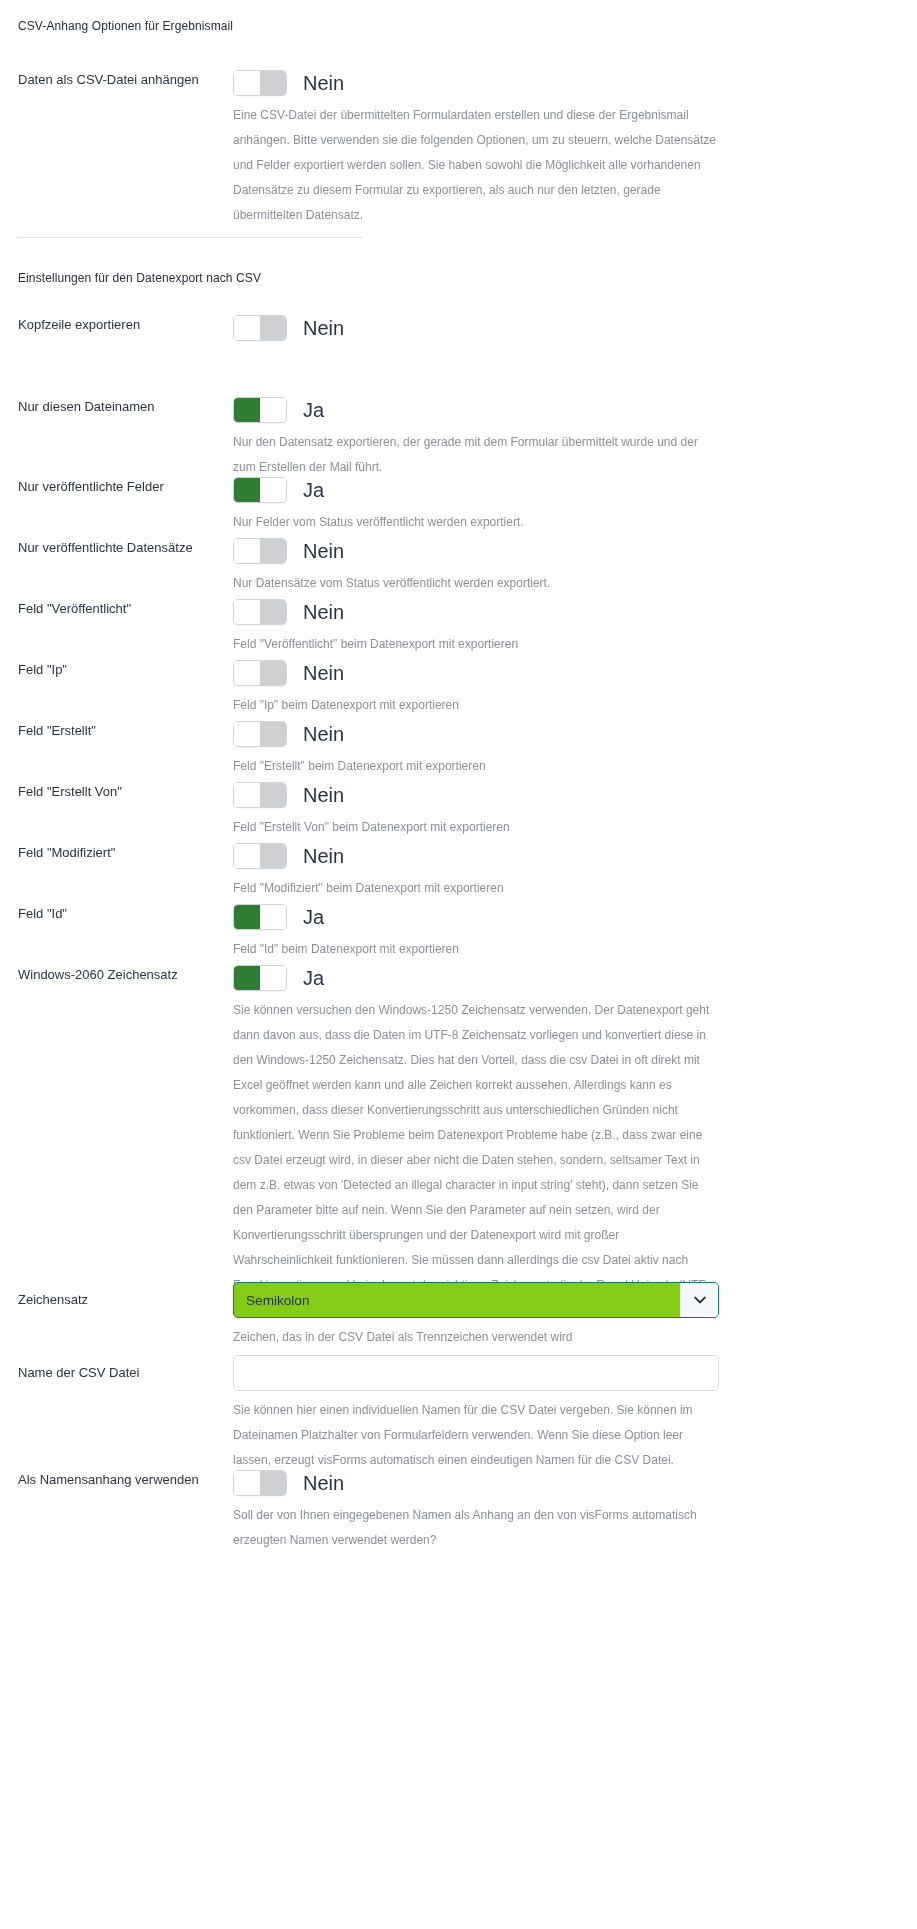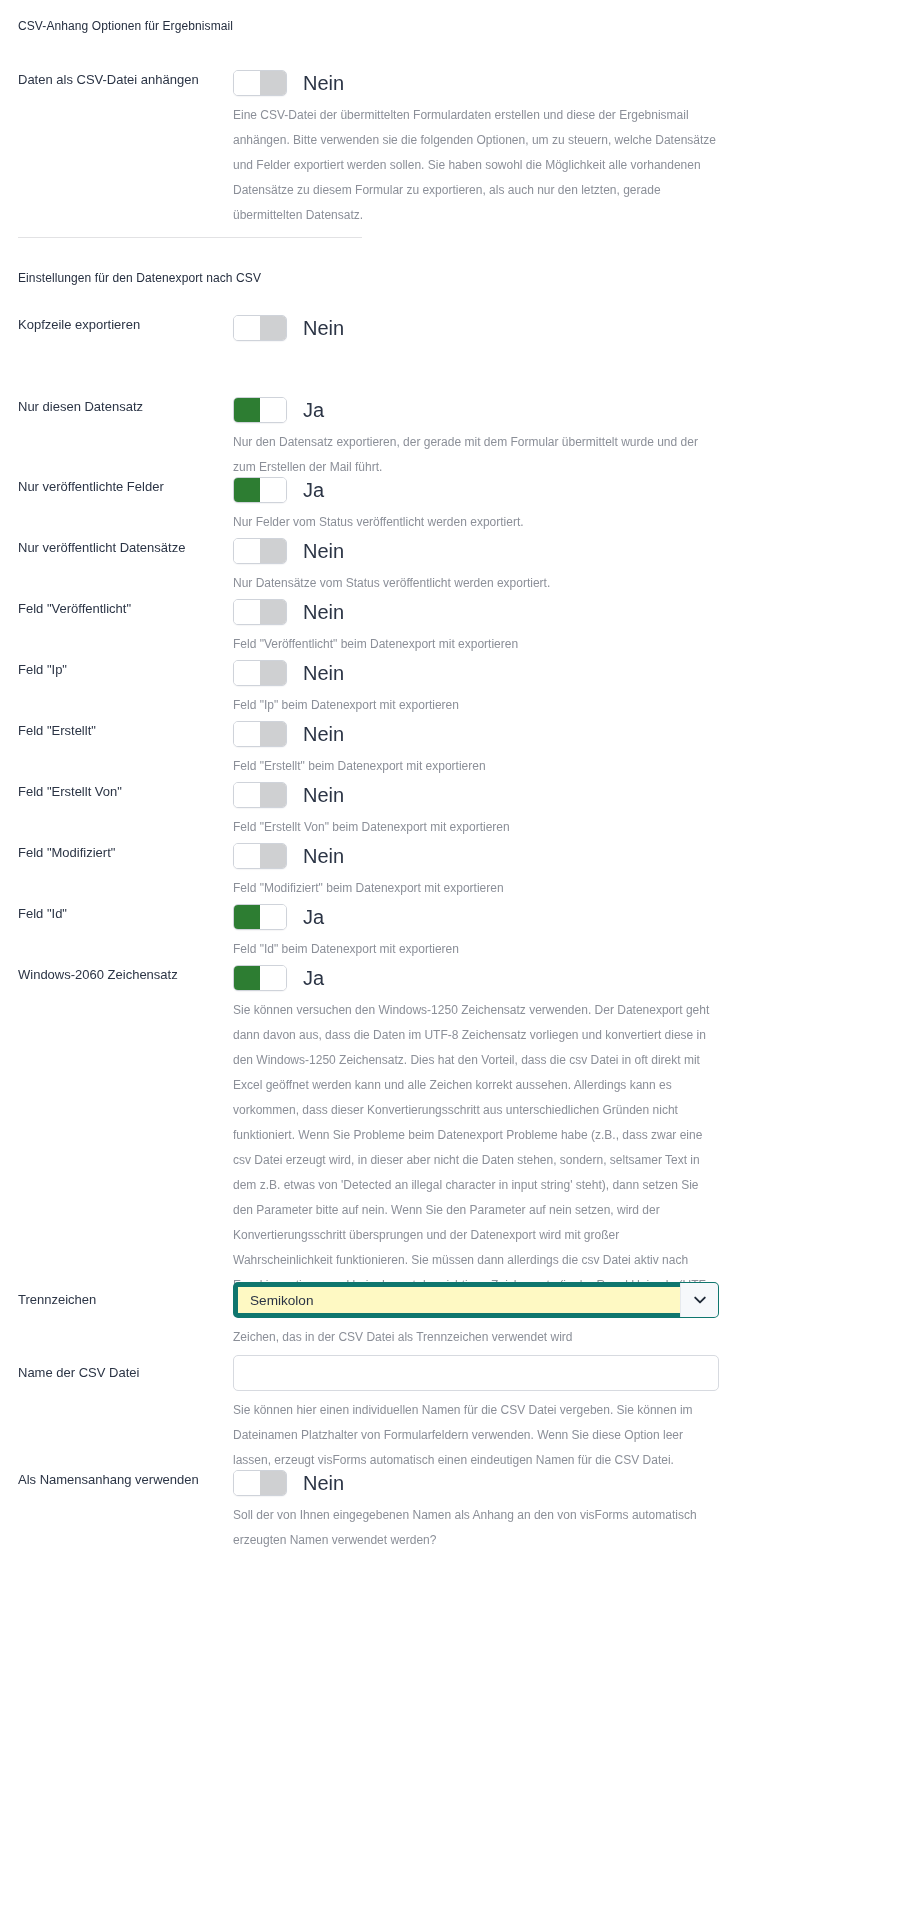--- a/index.html
+++ b/index.html
@@ -128,22 +128,22 @@
   select.styled {
     -webkit-appearance: none;
     -moz-appearance: none;
     appearance: none;
     width: 486px;
     height: 36px;
     padding: 0 44px 0 12px;
     font-family: "Liberation Sans", "DejaVu Sans", sans-serif;
     font-size: 13.6px;
     color: #2b3445;
-    background: #fef9c3;
-    border: 5px solid #0f766e;
+    background: #84cc16;
+    border: 1px solid #0f766e;
     border-radius: 5px;
     outline: none;
     cursor: pointer;
   }
   .select-btn {
     position: absolute;
     right: 1px;
     top: 1px;
     width: 38px;
     height: 34px;
@@ -203,21 +203,21 @@
         <div class="toggle off">
           <span class="half left"></span>
           <span class="half right"></span>
         </div>
         <span class="toggle-state">Nein</span>
       </div>
     </div>
   </div>
 
   <div class="row" style="top:397px;">
-    <div class="row-label">Nur diesen Datensatz</div>
+    <div class="row-label">Nur diesen Dateinamen</div>
     <div class="row-control">
       <div class="toggle-line">
         <div class="toggle on">
           <span class="half left"></span>
           <span class="half right"></span>
         </div>
         <span class="toggle-state">Ja</span>
       </div>
       <div class="desc">Nur den Datensatz exportieren, der gerade mit dem Formular übermittelt wurde und der zum Erstellen der Mail führt.</div>
     </div>
@@ -231,21 +231,21 @@
           <span class="half left"></span>
           <span class="half right"></span>
         </div>
         <span class="toggle-state">Ja</span>
       </div>
       <div class="desc">Nur Felder vom Status veröffentlicht werden exportiert.</div>
     </div>
   </div>
 
   <div class="row" style="top:538px;">
-    <div class="row-label">Nur veröffentlicht Datensätze</div>
+    <div class="row-label">Nur veröffentlichte Datensätze</div>
     <div class="row-control">
       <div class="toggle-line">
         <div class="toggle off">
           <span class="half left"></span>
           <span class="half right"></span>
         </div>
         <span class="toggle-state">Nein</span>
       </div>
       <div class="desc">Nur Datensätze vom Status veröffentlicht werden exportiert.</div>
     </div>
@@ -343,21 +343,21 @@
           <span class="half left"></span>
           <span class="half right"></span>
         </div>
         <span class="toggle-state">Ja</span>
       </div>
       <div class="desc">Sie können versuchen den Windows-1250 Zeichensatz verwenden. Der Datenexport geht dann davon aus, dass die Daten im UTF-8 Zeichensatz vorliegen und konvertiert diese in den Windows-1250 Zeichensatz. Dies hat den Vorteil, dass die csv Datei in oft direkt mit Excel geöffnet werden kann und alle Zeichen korrekt aussehen. Allerdings kann es vorkommen, dass dieser Konvertierungsschritt aus unterschiedlichen Gründen nicht funktioniert. Wenn Sie Probleme beim Datenexport Probleme habe (z.B., dass zwar eine csv Datei erzeugt wird, in dieser aber nicht die Daten stehen, sondern, seltsamer Text in dem z.B. etwas von 'Detected an illegal character in input string' steht), dann setzen Sie den Parameter bitte auf nein. Wenn Sie den Parameter auf nein setzen, wird der Konvertierungsschritt übersprungen und der Datenexport wird mit großer Wahrscheinlichkeit funktionieren. Sie müssen dann allerdings die csv Datei aktiv nach Excel importieren und beim Import den richtigen Zeichensatz (in der Regel Unicode (UTF-8)) auswählen.</div>
     </div>
   </div>
 
   <div class="row" style="top:1282px;">
-    <div class="row-label" style="top:8px;">Trennzeichen</div>
+    <div class="row-label" style="top:8px;">Zeichensatz</div>
     <div class="row-control">
       <div class="select-wrap">
         <select class="styled">
           <option selected="">Semikolon</option>
         </select>
         <span class="select-btn">
           <svg width="16" height="16" viewBox="0 0 16 16" aria-hidden="true">
             <path d="M3.2 5.6 L8 10.4 L12.8 5.6" fill="none" stroke="#1f2937" stroke-width="1.9" stroke-linecap="round" stroke-linejoin="round"></path>
           </svg>
         </span>

